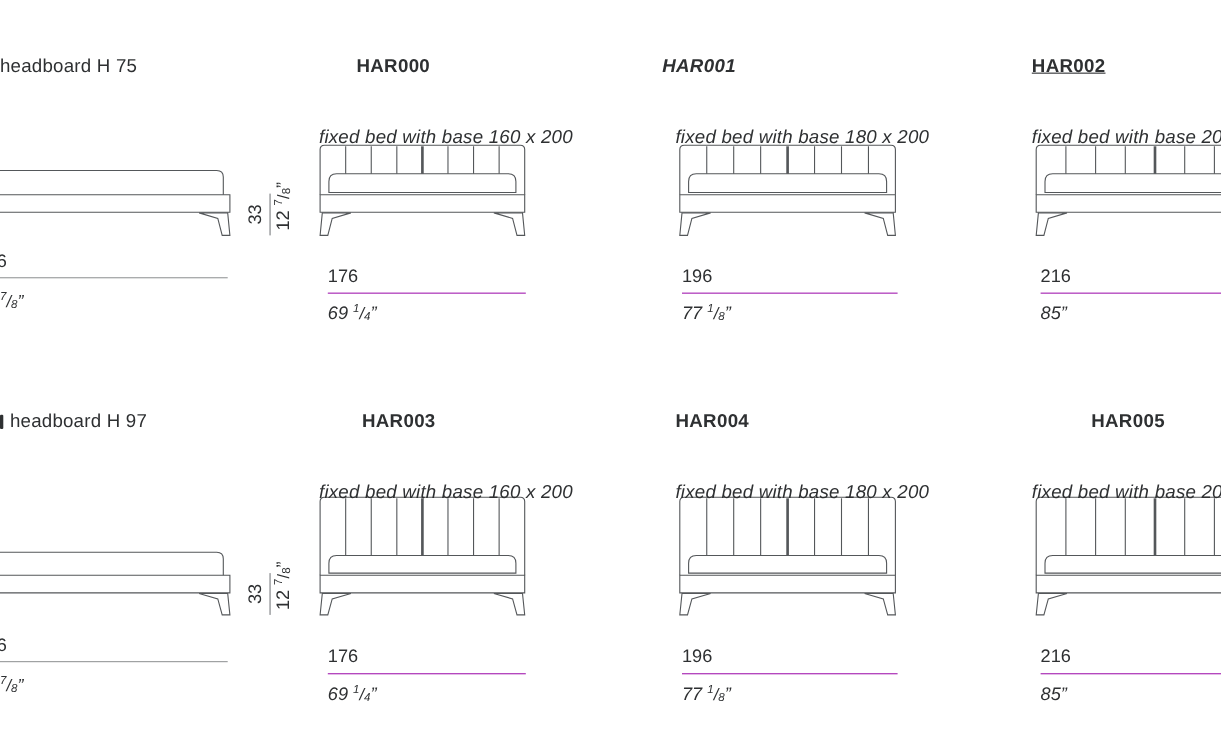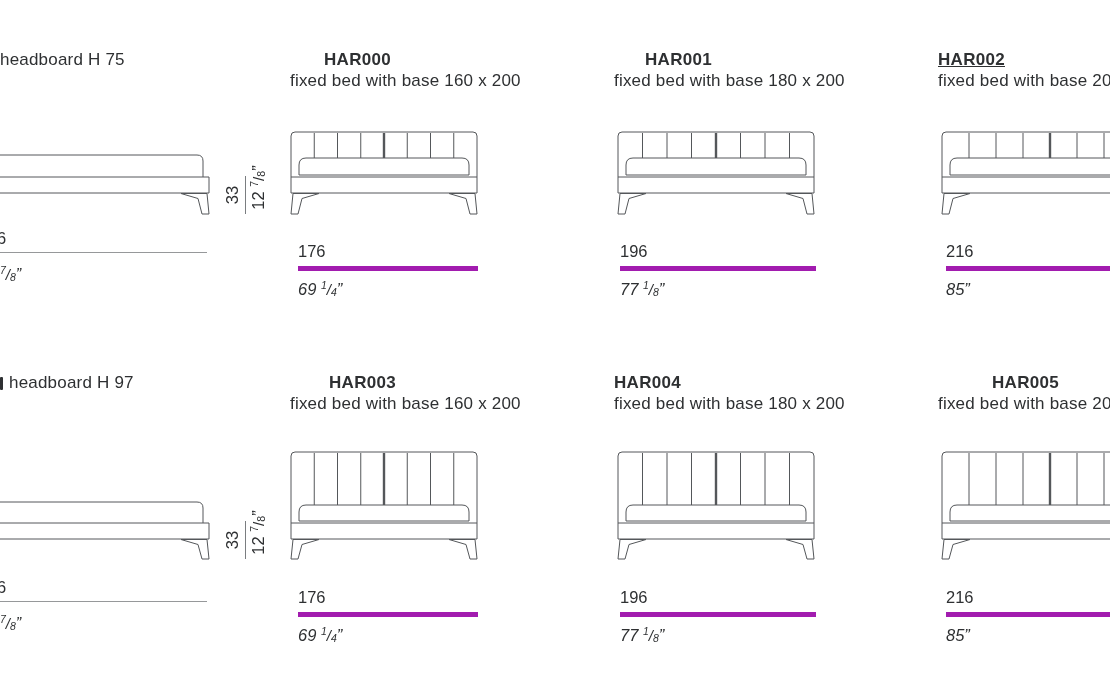--- a/index.html
+++ b/index.html
@@ -5,23 +5,23 @@
   html,body{margin:0;padding:0;background:#ffffff;}
   #canvas{
     position:relative;width:1110px;height:680px;overflow:hidden;
     background:#ffffff;
     font-family:"Liberation Sans", sans-serif;
     color:#2e3032;
   }
   .abs{position:absolute;}
   .side-label{font-size:17px;letter-spacing:.2px;white-space:nowrap;}
   .code{font-size:17px;font-weight:700;letter-spacing:.3px;white-space:nowrap;}
-  .desc{font-size:17px;letter-spacing:.2px;white-space:nowrap;}
+  .desc{font-size:17px;font-style:italic;letter-spacing:.2px;white-space:nowrap;margin-top:44px;}
   .dim{font-size:16.5px;}
-  .dim-cm{line-height:18px;padding-bottom:6px;border-bottom:5px solid #a21caf;}
+  .dim-cm{line-height:18px;padding-bottom:6px;border-bottom:1px solid #a21caf;}
   .dim-in{margin-top:5px;line-height:18px;white-space:nowrap;font-style:italic;}
   .fr-n{font-size:10.5px;vertical-align:6px;}
   .fr-d{font-size:10.5px;vertical-align:-1px;}
   .fr-s{font-size:15px;}
   .frag-num{font-size:16.5px;line-height:18px;}
   .vline{position:absolute;width:1px;background:#7a7d80;}
   .vtext{position:absolute;text-align:center;transform:rotate(-90deg);transform-origin:center;
          font-size:16.5px;line-height:16px;white-space:nowrap;}
   .letter-frag{position:absolute;width:2.5px;height:13px;background:#2e3032;border-radius:1px;}
   svg{position:absolute;left:0;top:0;}
@@ -110,21 +110,21 @@
       <path d="M -40,502 H 197 Q 203,502 203,508 V 523" fill="none" stroke="#54575a" stroke-width="1"></path>
       <path d="M -40,523 H 209 V 539 H -40" fill="none" stroke="#54575a" stroke-width="1"></path>
       <path d="M 207,539.5 L 181,539.5 L 198,544.5 L 202,559 L 209,559 Z" fill="#fff" stroke="#54575a" stroke-width="1"></path>
     </svg>
 
   <div class="abs side-label" style="left:0px;top:50px;">headboard H 75</div>
 
   <div class="abs code" style="left:290px;top:50px;margin-left:34px;">HAR000</div>
   <div class="abs desc" style="left:290px;top:71px;">fixed bed with base 160 x 200</div>
 
-  <div class="abs code" style="left:645px;top:50px;">HAR001</div>
+  <div class="abs code" style="left:602px;top:50px;font-style:italic;">HAR001</div>
   <div class="abs desc" style="left:614px;top:71px;">fixed bed with base 180 x 200</div>
 
   <div class="abs code" style="left:938px;top:50px;text-decoration:underline;">HAR002</div>
   <div class="abs desc" style="left:938px;top:71px;">fixed bed with base 20</div>
 
   <div class="vline" style="left:245px;top:176px;height:38px;"></div>
   <div class="vtext" style="left:212px;top:187px;width:40px;">33</div>
   <div class="vtext" style="left:225px;top:176px;width:64px;"><span>12 </span><span class="fr-n">7</span><span class="fr-s">/</span><span class="fr-d">8</span><span>”</span></div>
 
   <div class="abs frag-num" style="left:-3px;top:229px;">6</div>

